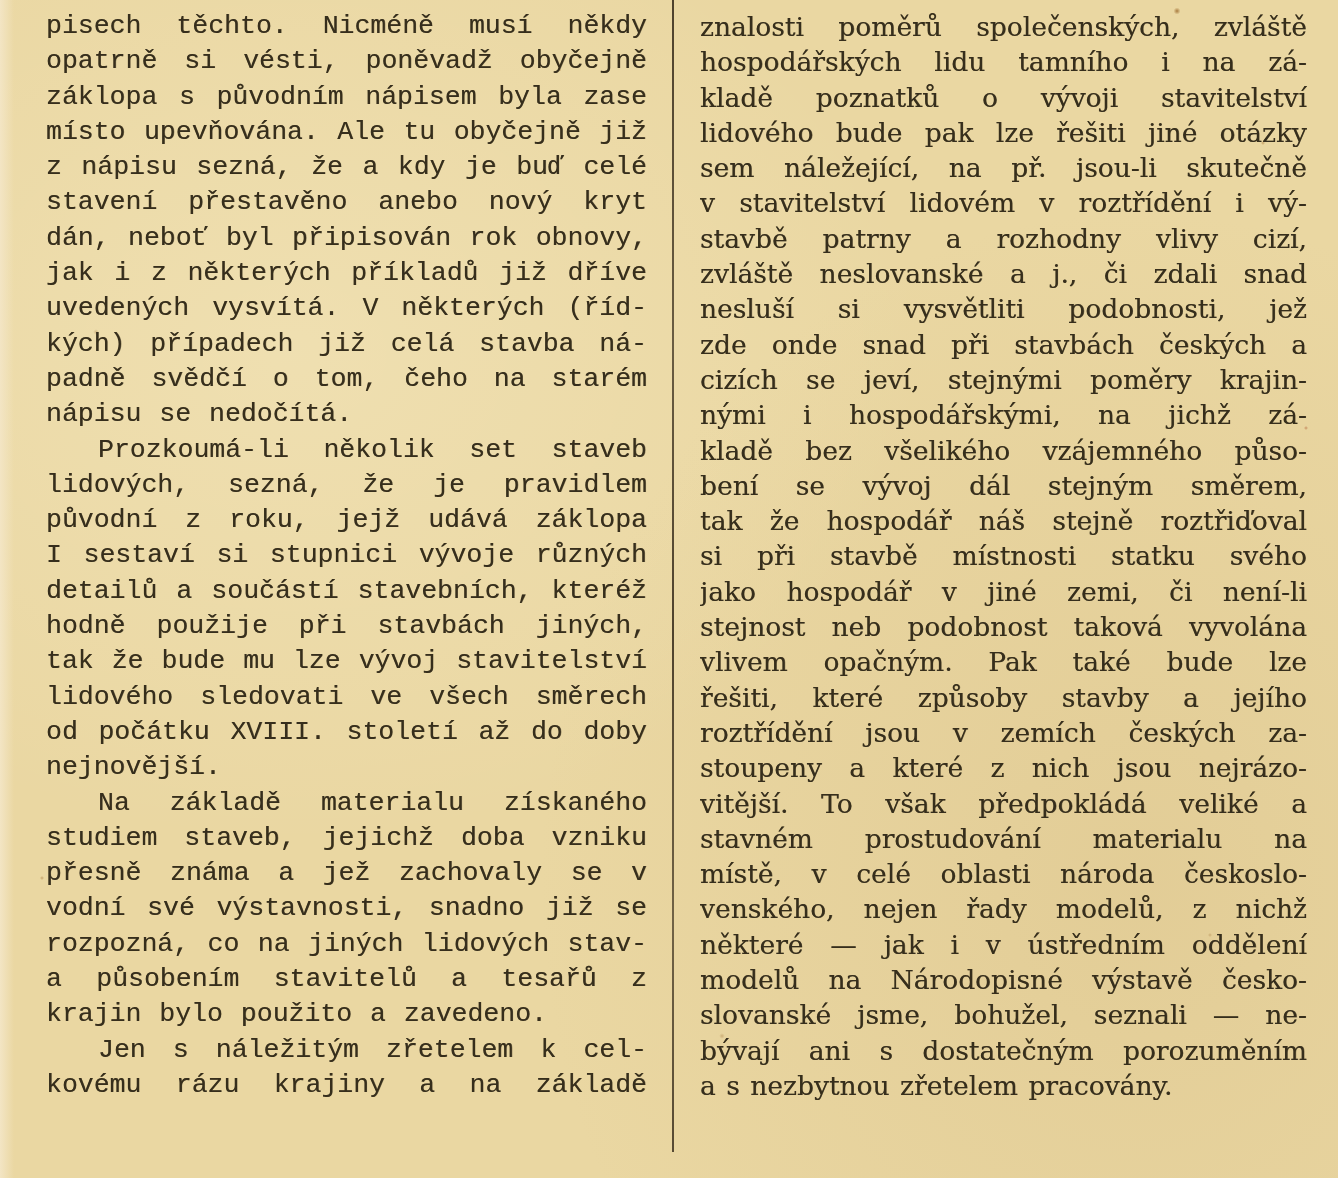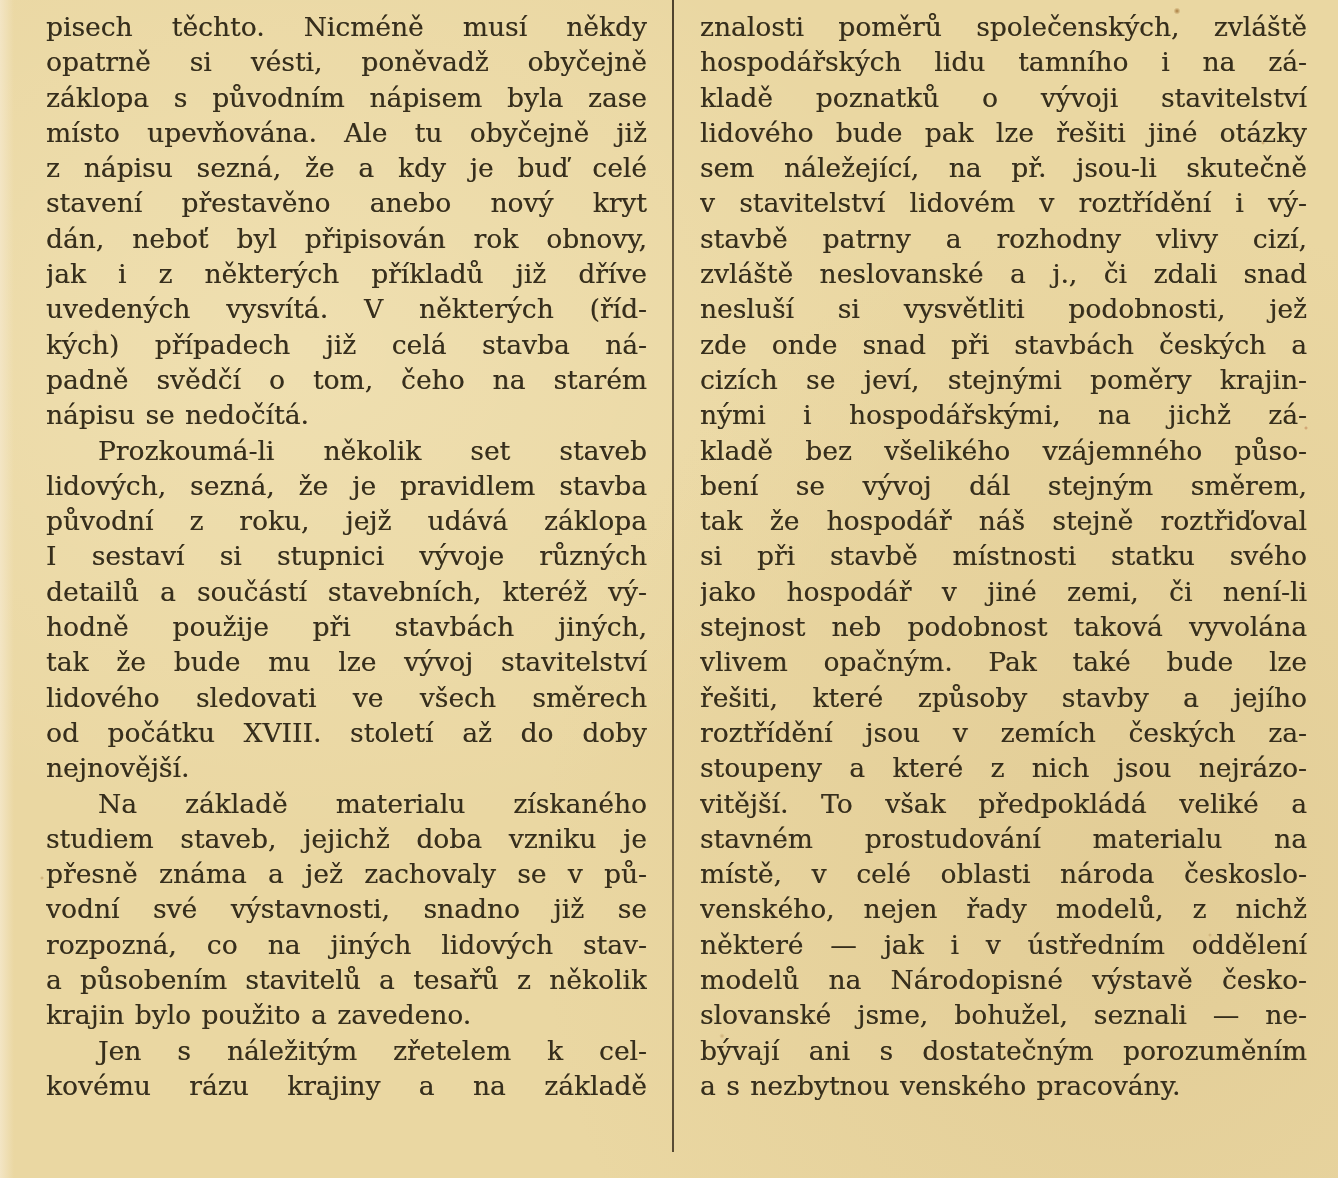--- a/index.html
+++ b/index.html
@@ -27,21 +27,21 @@
       radial-gradient(circle 4px at 722px 1036px, rgba(150,100,40,0.35), rgba(150,100,40,0) 70%),
       radial-gradient(circle 3px at 1210px 935px, rgba(150,100,40,0.4), rgba(150,100,40,0) 70%),
       radial-gradient(circle 2px at 560px 70px, rgba(150,100,40,0.45), rgba(150,100,40,0) 70%);
   }
   .column {
     position: absolute;
     top: 9px;
     color: #362e1c;
     text-shadow: 0.3px 0.3px 0.4px rgba(54,46,28,0.55);
   }
-  .column.left  { left: 46px;  width: 601px; }
+  .column.left  { left: 46px;  width: 601px; font-family: Liberation Mono, monospace; }
   .column.right { left: 700px; width: 607px; }
   .line {
     font-size: 26.5px;
     height: 35.3px;
     line-height: 35.3px;
     text-align: justify;
     text-align-last: justify;
     word-spacing: 2px;
     overflow: hidden;
   }
@@ -119,15 +119,15 @@
       <div class="line">roztřídění jsou v zemích českých za-</div>
       <div class="line">stoupeny a které z nich jsou nejrázo-</div>
       <div class="line">vitější. To však předpokládá veliké a</div>
       <div class="line">stavném prostudování materialu na</div>
       <div class="line">místě, v celé oblasti národa českoslo-</div>
       <div class="line">venského, nejen řady modelů, z nichž</div>
       <div class="line">některé — jak i v ústředním oddělení</div>
       <div class="line">modelů na Národopisné výstavě česko-</div>
       <div class="line">slovanské jsme, bohužel, seznali — ne-</div>
       <div class="line">bývají ani s dostatečným porozuměním</div>
-      <div class="line para-end">a s nezbytnou venského pracovány.</div>
+      <div class="line para-end">a s nezbytnou zřetelem pracovány.</div>
     </div>
 </div>
 
 </body></html>

